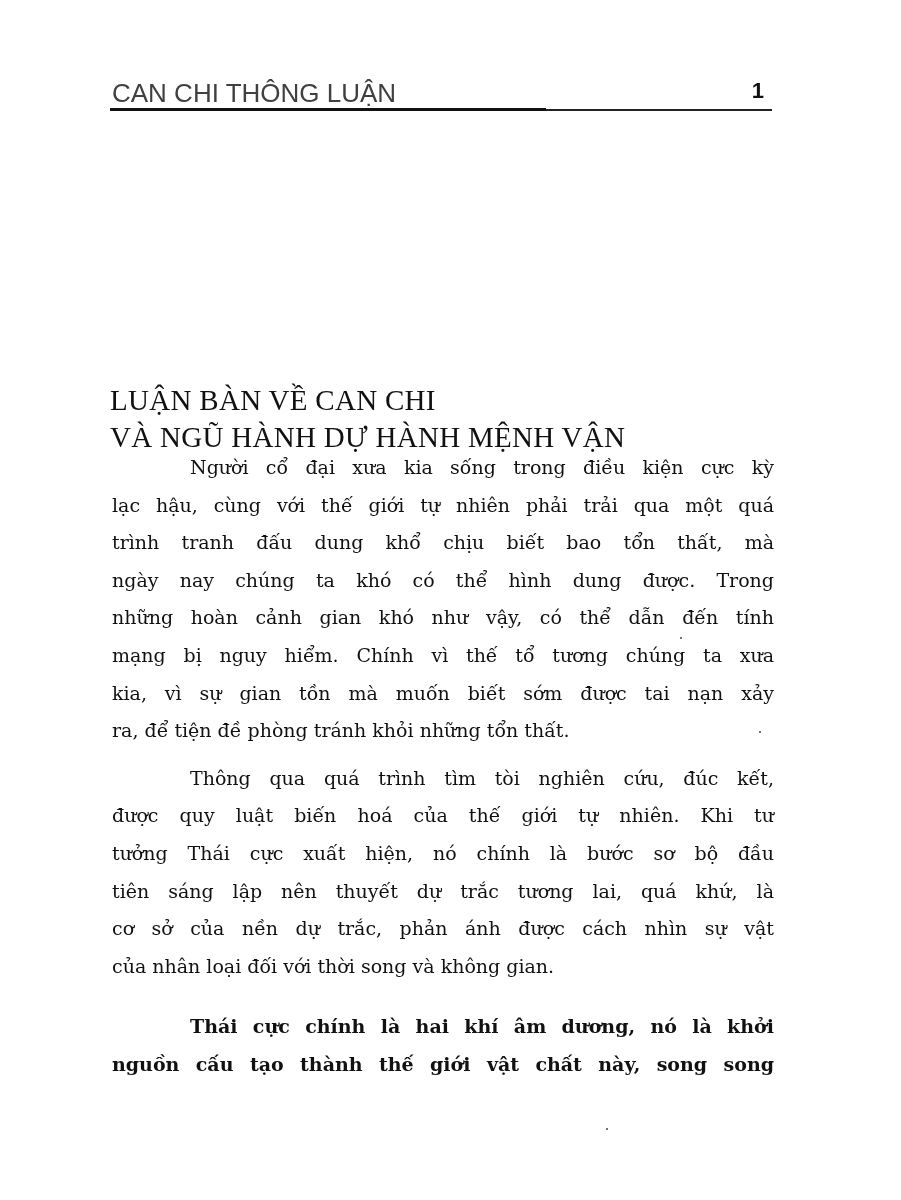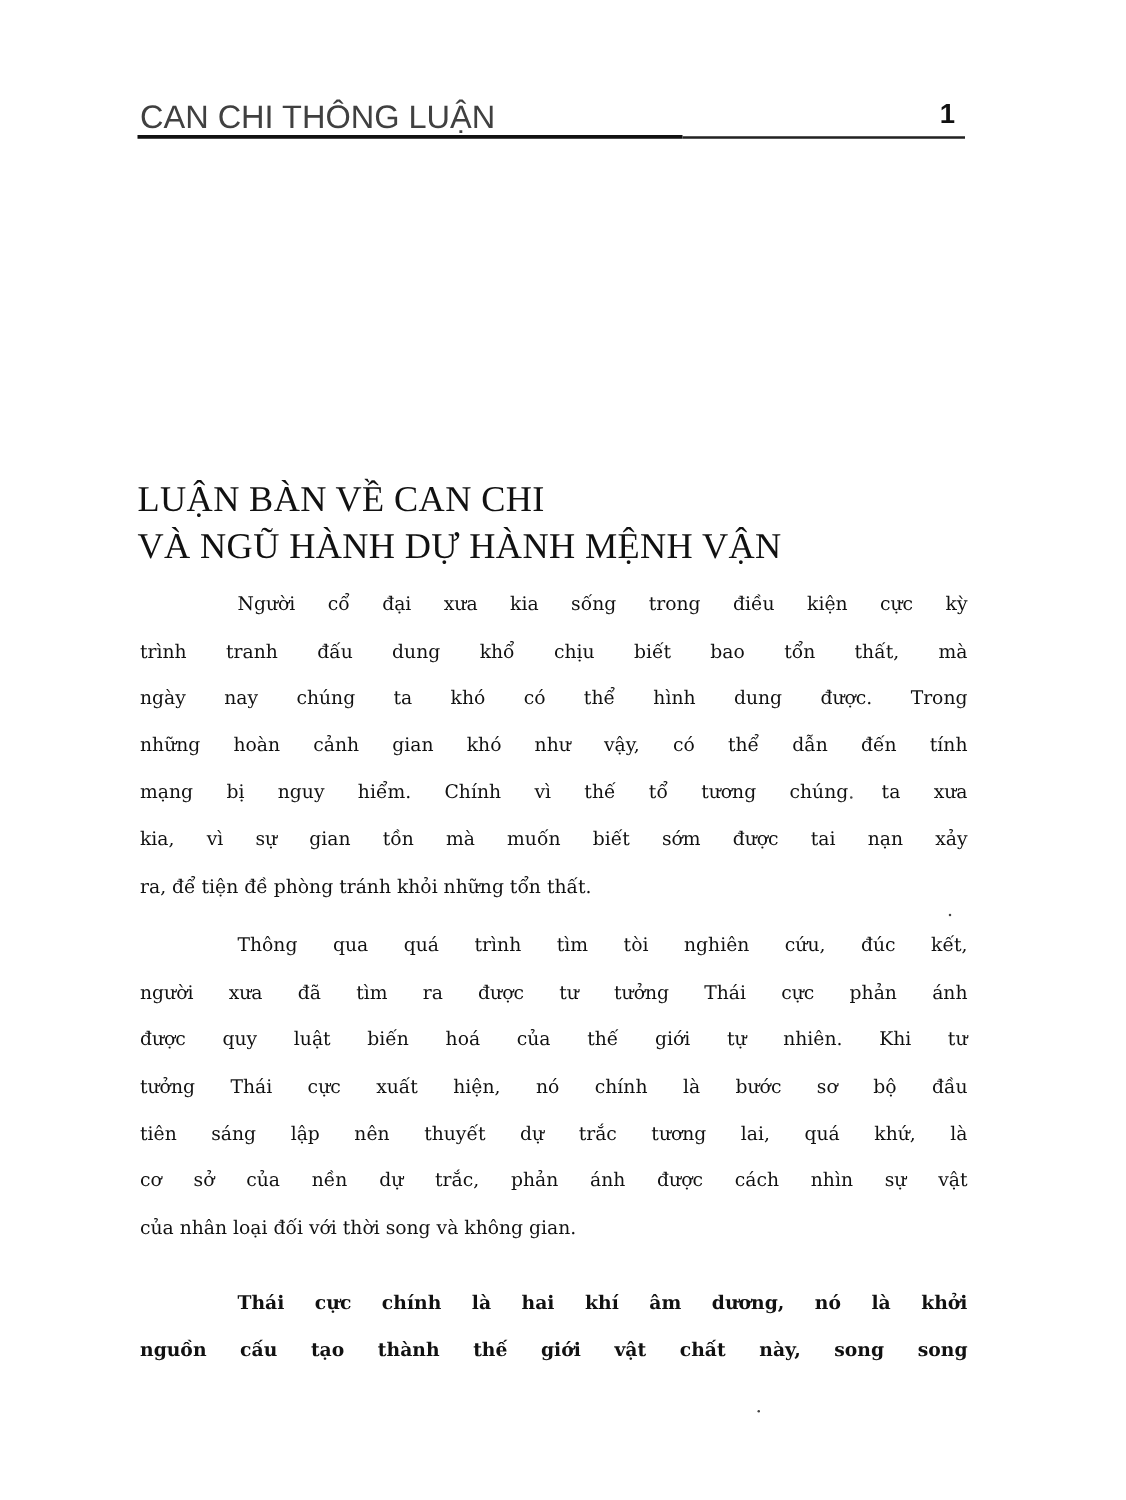--- a/index.html
+++ b/index.html
@@ -26,21 +26,21 @@
   }
   .chapter-title {
     position: absolute; left: 110px; top: 340px; width: 662px; text-align: left;
     font-family: "Liberation Serif", serif; font-size: 29px; line-height: 37px; color: #111;
     letter-spacing: 0.3px;
     margin-top: 42px;
   }
   .chapter-title div { white-space: nowrap; }
   .body-text {
     position: absolute; left: 112px; top: 449px; width: 662px;
-    font-family: "DejaVu Serif", serif; font-size: 15px; line-height: 37.6px; color: #111; margin-top: 16px;
+    font-family: "DejaVu Serif", serif; font-size: 19px; line-height: 37.6px; color: #111;
   }
   .para { text-align: justify; margin: 0; }
   .line { display: block; white-space: nowrap; text-align: justify; text-align-last: justify; }
   .line.last { text-align-last: left; }
   .line.indent { padding-left: 78px; }
   .para + .para { margin-top: 10px; }
   .para.p3 { margin-top: 23px; font-weight: bold; }
   .speck { position: absolute; width: 2px; height: 2px; background: #444; border-radius: 1px; }
 </style>
 </head>
@@ -54,30 +54,30 @@
 </div>
 
 <div class="chapter-title">
   <div>LUẬN BÀN VỀ CAN CHI</div>
   <div>VÀ NGŨ HÀNH DỰ HÀNH MỆNH VẬN</div>
 </div>
 
 <div class="body-text">
   <div class="para p1">
     <span class="line indent">Người cổ đại xưa kia sống trong điều kiện cực kỳ</span>
+    <span class="line">lạc hậu, cùng với thế giới tự nhiên phải trải qua một quá</span>
     <span class="line">trình tranh đấu dung khổ chịu biết bao tổn thất, mà</span>
     <span class="line">ngày nay chúng ta khó có thể hình dung được. Trong</span>
     <span class="line">những hoàn cảnh gian khó như vậy, có thể dẫn đến tính</span>
     <span class="line">mạng bị nguy hiểm. Chính vì thế tổ tương chúng ta xưa</span>
     <span class="line">kia, vì sự gian tồn mà muốn biết sớm được tai nạn xảy</span>
     <span class="line last">ra, để tiện đề phòng tránh khỏi những tổn thất.</span>
   </div>
   <div class="para p2">
     <span class="line indent">Thông qua quá trình tìm tòi nghiên cứu, đúc kết,</span>
-    <span class="line">người xưa đã tìm ra được tư tưởng Thái cực phản ánh</span>
     <span class="line">được quy luật biến hoá của thế giới tự nhiên. Khi tư</span>
     <span class="line">tưởng Thái cực xuất hiện, nó chính là bước sơ bộ đầu</span>
     <span class="line">tiên sáng lập nên thuyết dự trắc tương lai, quá khứ, là</span>
     <span class="line">cơ sở của nền dự trắc, phản ánh được cách nhìn sự vật</span>
     <span class="line last">của nhân loại đối với thời song và không gian.</span>
   </div>
   <div class="para p3">
     <span class="line indent">Thái cực chính là hai khí âm dương, nó là khởi</span>
     <span class="line">nguồn cấu tạo thành thế giới vật chất này, song song</span>
   </div>

